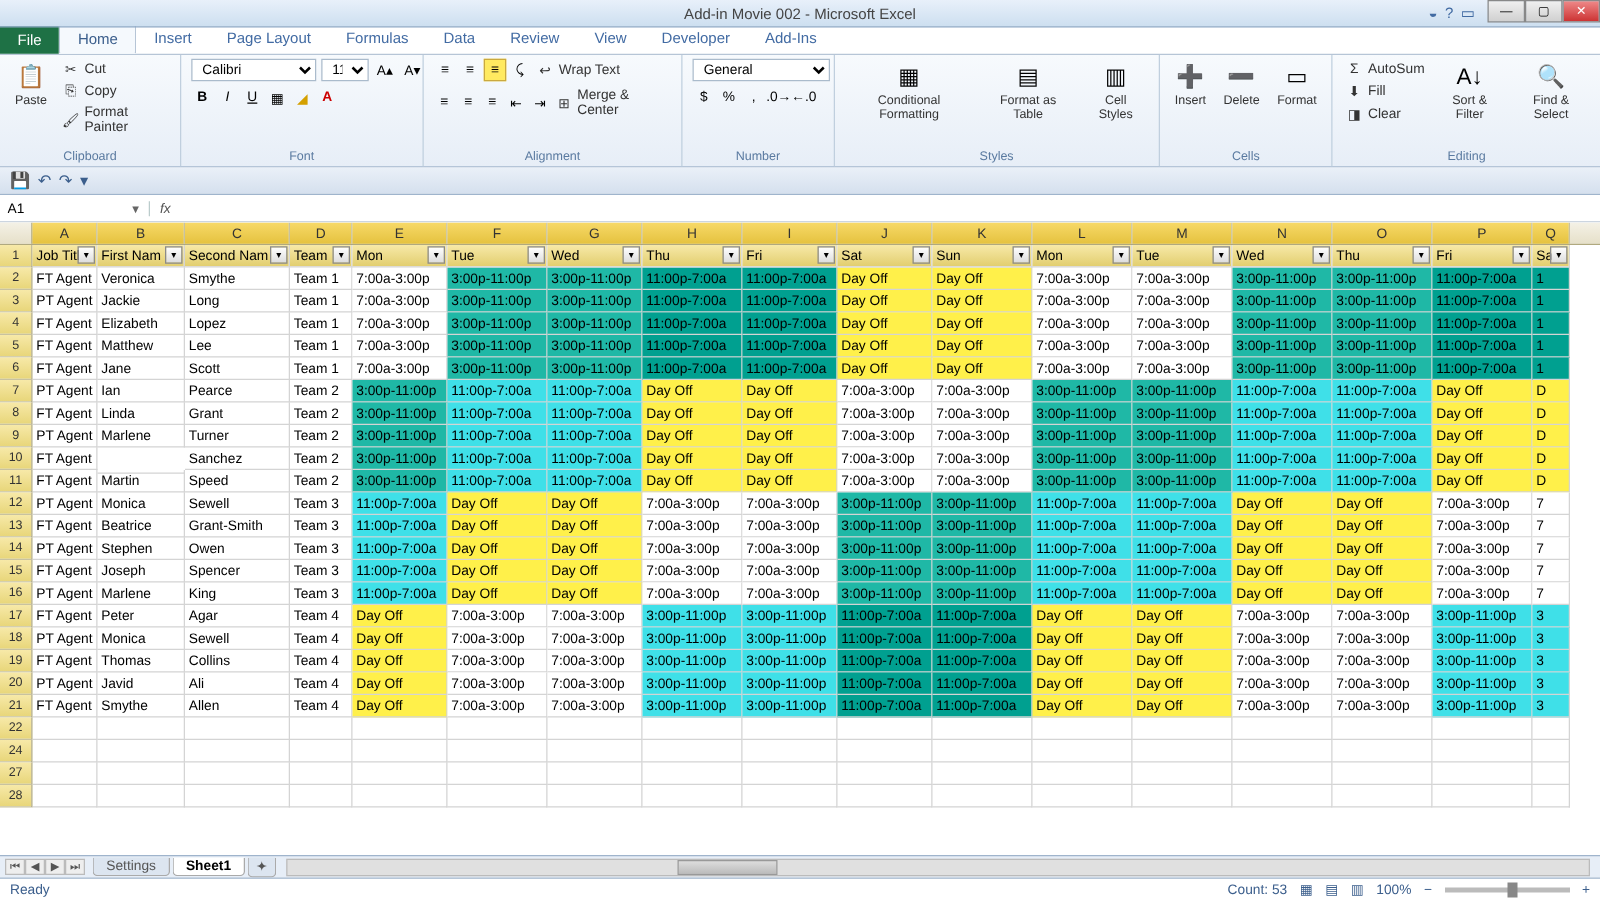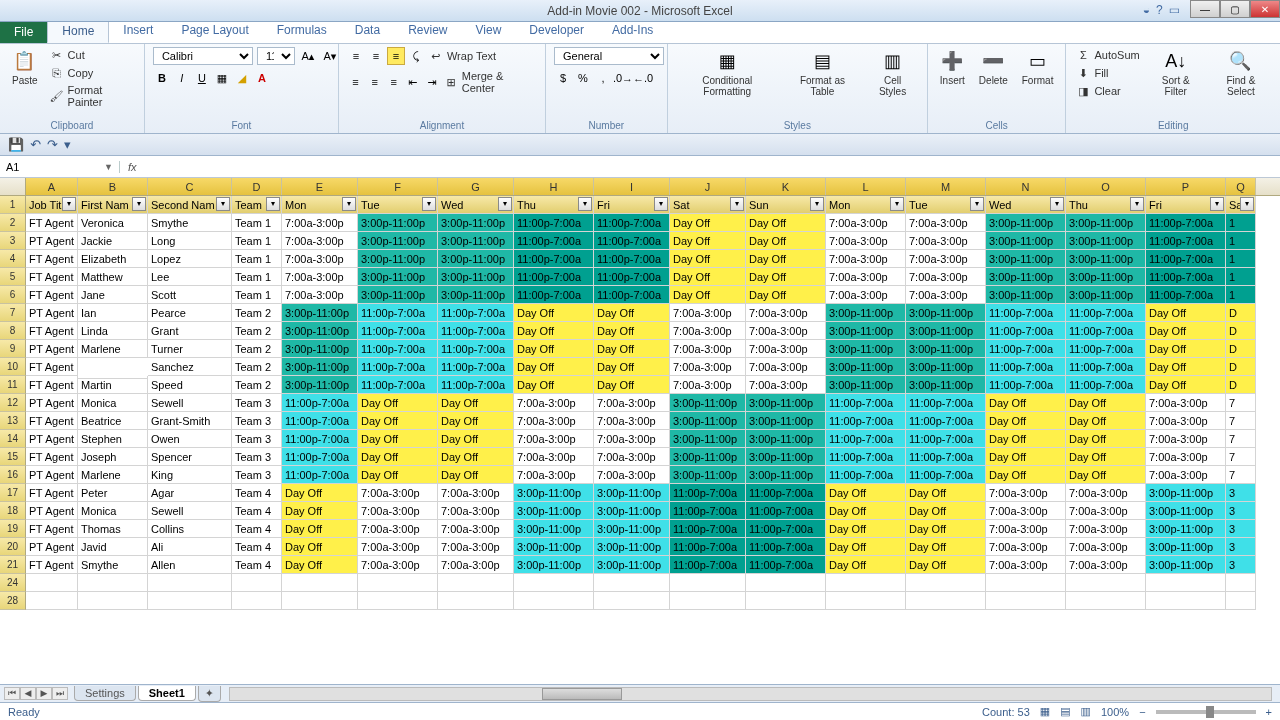--- a/index.html
+++ b/index.html
@@ -725,21 +725,61 @@
         <div class="cell s-dteal" style="width: 76px;">11:00p-7:00a</div>
         <div class="cell s-dteal" style="width: 80px;">11:00p-7:00a</div>
         <div class="cell s-yellow" style="width: 80px;">Day Off</div>
         <div class="cell s-yellow" style="width: 80px;">Day Off</div>
         <div class="cell s-none" style="width: 80px;">7:00a-3:00p</div>
         <div class="cell s-none" style="width: 80px;">7:00a-3:00p</div>
         <div class="cell s-cyan" style="width: 80px;">3:00p-11:00p</div>
         <div class="cell s-cyan" style="width: 30px;">3</div>
       </div>
       <div class="row">
+        <div class="row-h">22</div>
+        <div class="cell " style="width: 52px;"></div>
+        <div class="cell " style="width: 70px;"></div>
+        <div class="cell " style="width: 84px;"></div>
+        <div class="cell " style="width: 50px;"></div>
+        <div class="cell " style="width: 76px;"></div>
+        <div class="cell " style="width: 80px;"></div>
+        <div class="cell " style="width: 76px;"></div>
+        <div class="cell " style="width: 80px;"></div>
+        <div class="cell " style="width: 76px;"></div>
+        <div class="cell " style="width: 76px;"></div>
+        <div class="cell " style="width: 80px;"></div>
+        <div class="cell " style="width: 80px;"></div>
+        <div class="cell " style="width: 80px;"></div>
+        <div class="cell " style="width: 80px;"></div>
+        <div class="cell " style="width: 80px;"></div>
+        <div class="cell " style="width: 80px;"></div>
+        <div class="cell " style="width: 30px;"></div>
+      </div>
+      <div class="row">
         <div class="row-h">24</div>
+        <div class="cell " style="width: 52px;"></div>
+        <div class="cell " style="width: 70px;"></div>
+        <div class="cell " style="width: 84px;"></div>
+        <div class="cell " style="width: 50px;"></div>
+        <div class="cell " style="width: 76px;"></div>
+        <div class="cell " style="width: 80px;"></div>
+        <div class="cell " style="width: 76px;"></div>
+        <div class="cell " style="width: 80px;"></div>
+        <div class="cell " style="width: 76px;"></div>
+        <div class="cell " style="width: 76px;"></div>
+        <div class="cell " style="width: 80px;"></div>
+        <div class="cell " style="width: 80px;"></div>
+        <div class="cell " style="width: 80px;"></div>
+        <div class="cell " style="width: 80px;"></div>
+        <div class="cell " style="width: 80px;"></div>
+        <div class="cell " style="width: 80px;"></div>
+        <div class="cell " style="width: 30px;"></div>
+      </div>
+      <div class="row">
+        <div class="row-h">27</div>
         <div class="cell " style="width: 52px;"></div>
         <div class="cell " style="width: 70px;"></div>
         <div class="cell " style="width: 84px;"></div>
         <div class="cell " style="width: 50px;"></div>
         <div class="cell " style="width: 76px;"></div>
         <div class="cell " style="width: 80px;"></div>
         <div class="cell " style="width: 76px;"></div>
         <div class="cell " style="width: 80px;"></div>
         <div class="cell " style="width: 76px;"></div>
         <div class="cell " style="width: 76px;"></div>

